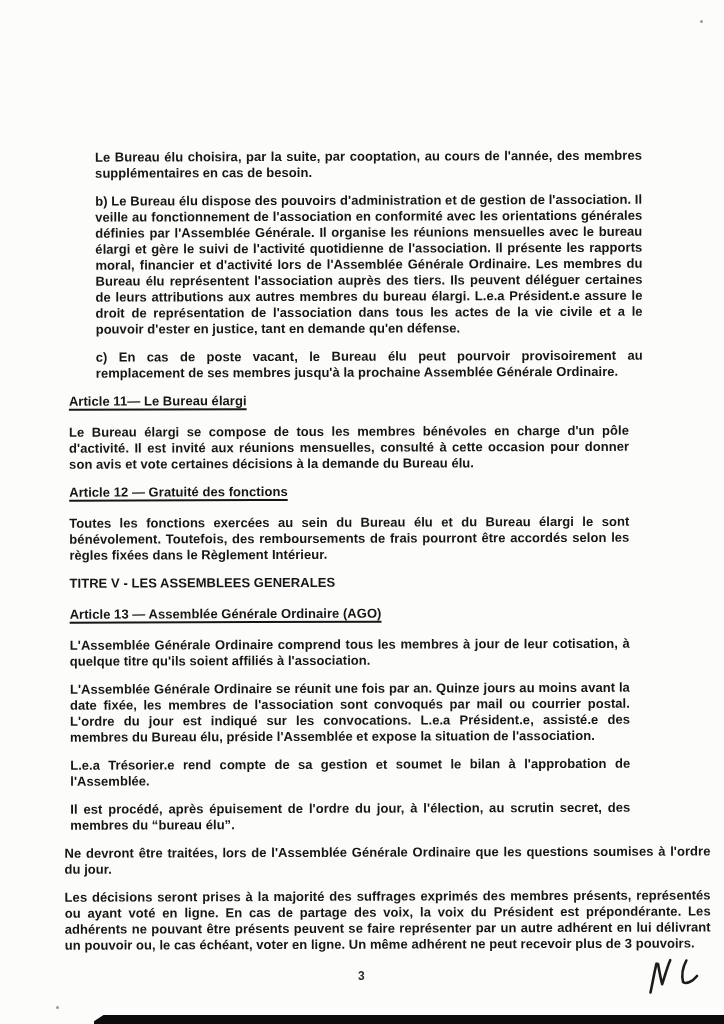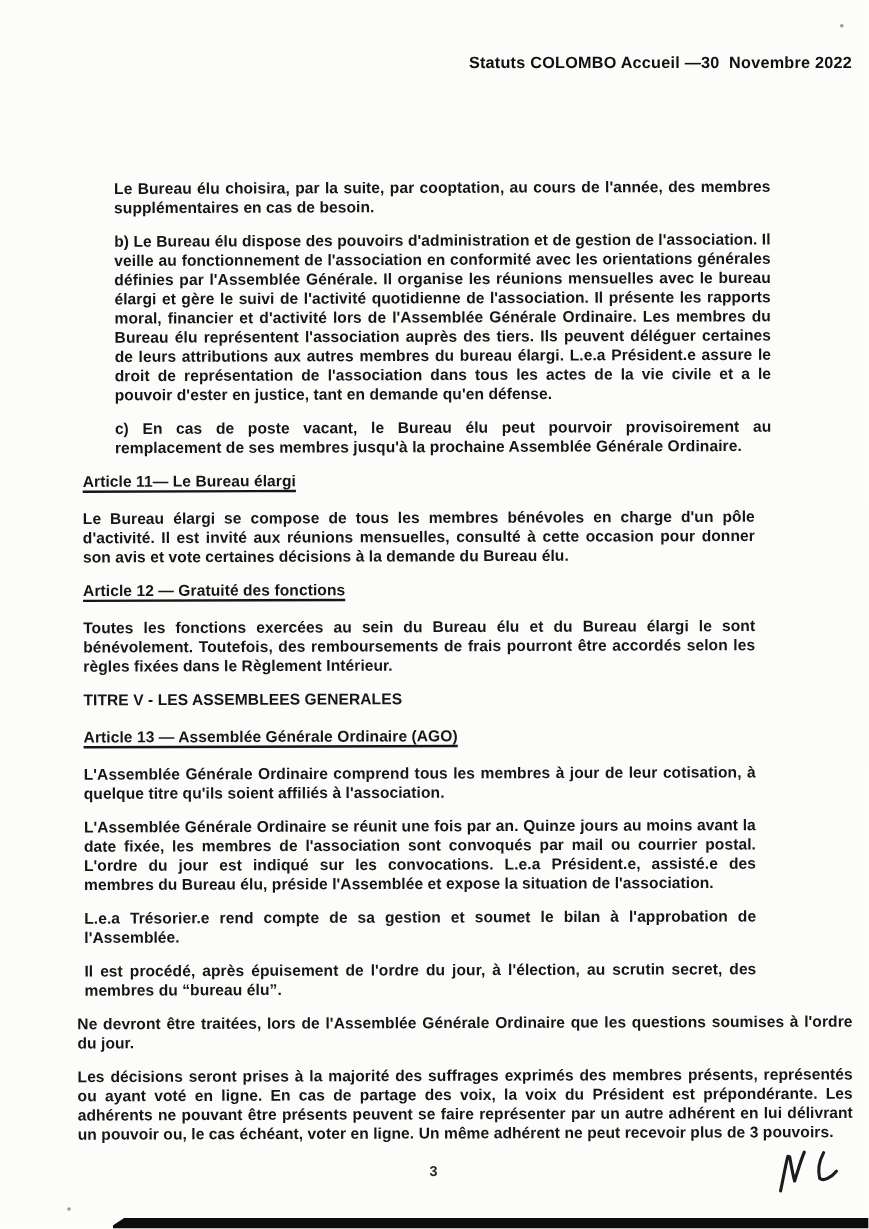--- a/index.html
+++ b/index.html
@@ -45,23 +45,20 @@
   }
   .speck{position:absolute;width:3px;height:3px;border-radius:50%;background:#9a9a9a;}
   .speck.s1{top:20px;left:700px;}
   .speck.s2{top:1006px;left:56px;}
 </style>
 </head>
 <body>
 
 <div class="page">
 
-  <div class="header">
-    <span>Statuts COLOMBO Accueil —30  Novembre 2022</span>
-  </div>
 
   <div class="content">
       <p class="blk indented">Le Bureau élu choisira, par la suite, par cooptation, au cours de l'année, des membres supplémentaires en cas de besoin.</p>
       <p class="blk indented">b)  Le Bureau élu dispose des pouvoirs d'administration et de gestion de l'association. Il veille au fonctionnement de l'association en conformité avec les orientations générales définies par l'Assemblée Générale. Il organise les réunions mensuelles avec le bureau élargi et gère le suivi de l'activité quotidienne de l'association. Il présente les rapports moral, financier et d'activité lors de l'Assemblée Générale Ordinaire. Les membres du Bureau élu représentent l'association auprès des tiers. Ils peuvent déléguer certaines de leurs attributions aux autres membres du bureau élargi. L.e.a Président.e assure le droit de représentation de l'association dans tous les actes de la vie civile et a le pouvoir d'ester en justice, tant en demande qu'en défense.</p>
       <p class="blk indented">c)  En cas de poste vacant, le Bureau élu peut pourvoir provisoirement au remplacement de ses membres jusqu'à la prochaine Assemblée Générale Ordinaire.</p>
       <h3 class="blk underlined">Article 11— Le Bureau élargi</h3>
       <p class="blk">Le Bureau élargi se compose de tous les membres bénévoles en charge d'un pôle d'activité. Il est invité aux réunions mensuelles, consulté à cette occasion pour donner son avis et vote certaines décisions à la demande du Bureau élu.</p>
       <h3 class="blk underlined">Article 12 — Gratuité des fonctions</h3>
       <p class="blk">Toutes les fonctions exercées au sein du Bureau élu et du Bureau élargi le sont bénévolement. Toutefois, des remboursements de frais pourront être accordés selon les règles fixées dans le Règlement Intérieur.</p>
       <h3 class="blk">TITRE V - LES ASSEMBLEES GENERALES</h3>

